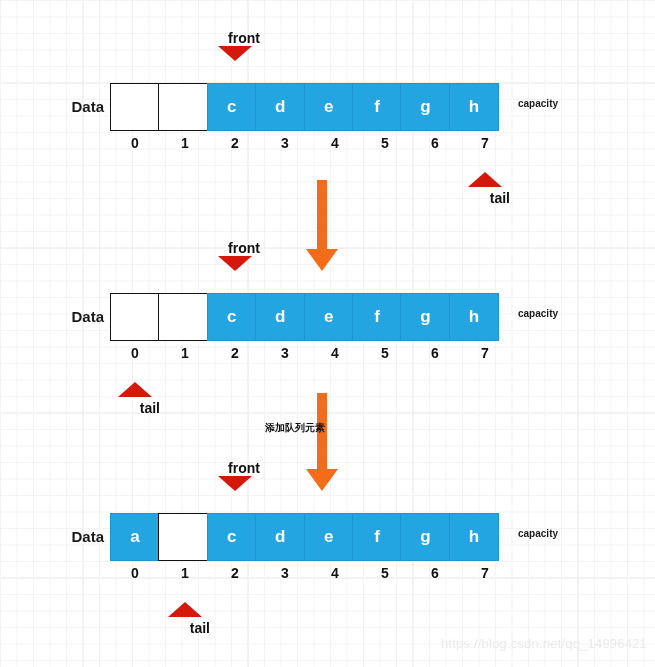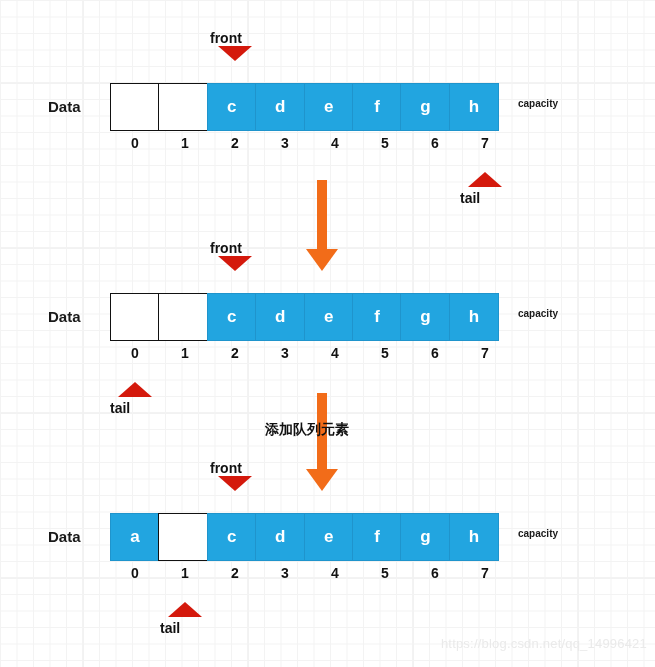--- a/index.html
+++ b/index.html
@@ -37,20 +37,21 @@
   .array-row { position: absolute; }
 
   .data-label {
     position: absolute;
     font-size: 15px;
     font-weight: bold;
     color: #1a1a1a;
     left: -62px;
     top: 15px;
     width: 56px;
+    text-align: right;
     white-space: nowrap;
   }
 
   .capacity-label {
     position: absolute;
     font-size: 10px;
     font-weight: bold;
     color: #1a1a1a;
     left: 408px;
     top: 15px;
@@ -98,21 +99,21 @@
     text-align: center;
     font-size: 14px;
     font-weight: bold;
     color: #111111;
   }
 
   
   .marker {
     position: absolute;
     width: 50px;
-    text-align: left;
+    text-align: right;
   }
   .marker-label {
     font-size: 14px;
     font-weight: bold;
     color: #111111;
     line-height: 16px;
     white-space: nowrap;
   }
   .tri {
     width: 0;
@@ -144,21 +145,21 @@
     width: 0;
     height: 0;
     left: 0;
     border-left: 16px solid transparent;
     border-right: 16px solid transparent;
     border-top: 22px solid #f26c19;
   }
 
   .flow-text {
     position: absolute;
-    font-size: 14px;
+    font-size: 10px;
     font-weight: bold;
     color: #111111;
     white-space: nowrap;
     background: rgba(255,255,255,0.0);
     font-family: Liberation Serif, serif;
   }
 
   
   .watermark {
     position: absolute;

